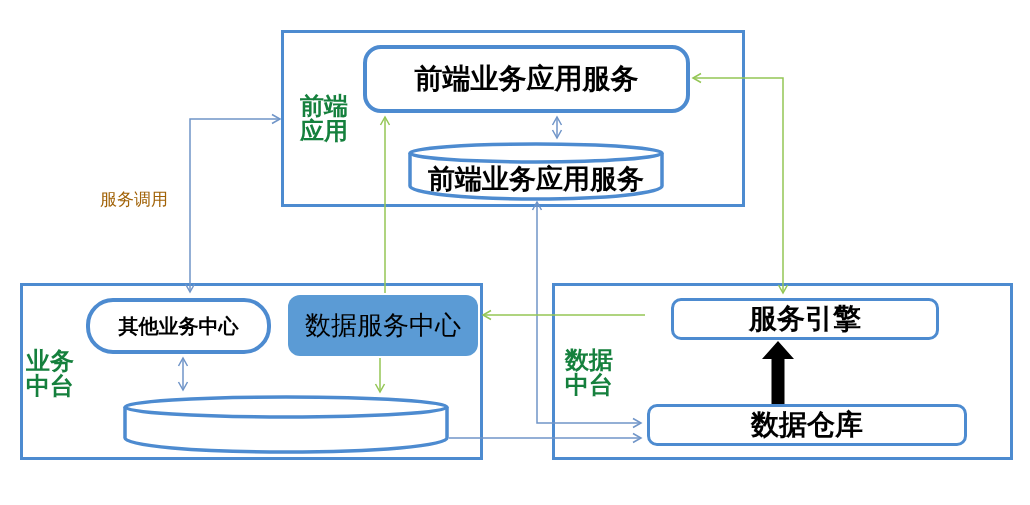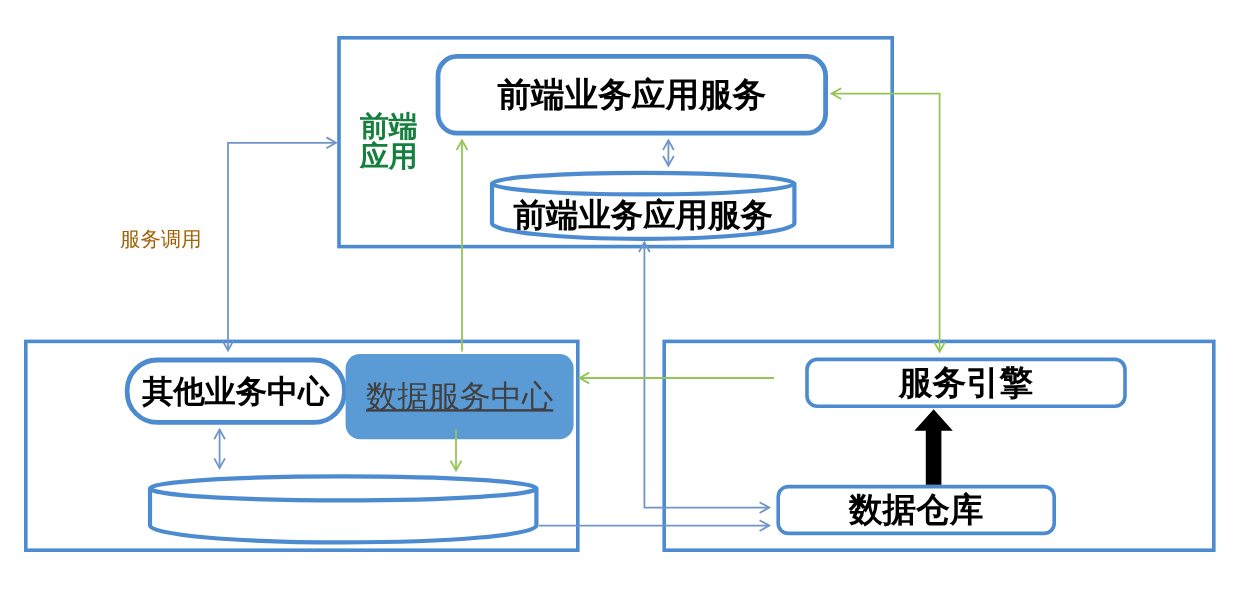--- a/index.html
+++ b/index.html
@@ -15,25 +15,25 @@
   #business-box { left:20px;  top:283px; width:463px; height:177px; }
   #data-box     { left:552px; top:283px; width:461px; height:177px; }
 
   
   .node {
     position:absolute; display:flex; align-items:center; justify-content:center;
     background:#fff; border:4px solid #4d8bd0; color:#000;
     font-weight:bold; text-align:center; z-index:2; white-space:nowrap;
   }
   #app-service         { left:363px; top:45px;  width:327px; height:68px; border-radius:18px; font-size:28px; }
-  #other-center        { left:104px;  top:298px; width:185px; height:56px; border-radius:27px; font-size:26px; }
-  #data-service-center { left:288px; top:295px; width:190px; height:71px; border-radius:12px;
-                         border:none; background:#5b9bd5; color:#404040; font-weight:normal; font-size:26px;text-decoration:underline; }
+  #other-center        { left:86px;  top:298px; width:185px; height:56px; border-radius:27px; font-size:20px; }
+  #data-service-center { left:288px; top:295px; width:190px; height:61px; border-radius:12px;
+                         border:none; background:#5b9bd5; color:#000000; font-weight:normal; font-size:26px; }
   #service-engine      { left:647px; top:298px; width:268px; height:42px; border-radius:10px; border-width:3px; font-size:28px;margin-left:24px; }
-  #data-warehouse      { left:647px; top:404px; width:233px; height:42px; border-radius:10px; border-width:3px; font-size:28px; }
+  #data-warehouse      { left:647px; top:404px; width:320px; height:42px; border-radius:10px; border-width:3px; font-size:28px; }
 
   
   svg.layer { position:absolute; left:0; top:0; z-index:5; }
 
   
   .cyl-label {
     position:absolute; display:flex; align-items:center; justify-content:center;
     font-weight:bold; color:#000; z-index:6; white-space:nowrap;
   }
   #frontend-db-label { left:410px; top:160px; width:252px; height:38px; font-size:27px; }
@@ -101,16 +101,18 @@
       <line x1="645" y1="315" x2="483" y2="315" marker-end="url(#mg)"></line>
       <path d="M693,78 H783 V293" marker-start="url(#mg)" marker-end="url(#mg)"></path>
     </g>
 
     <polygon points="778,341 794,359 784.5,359 784.5,404 771.5,404 771.5,359 762,359" fill="#000000"></polygon>
   </svg>
 
   <div class="cyl-label" id="frontend-db-label">前端业务应用服务</div>
 
   <div class="region-label" id="frontend-label">前端应用</div>
+  <div class="region-label" id="business-label">业务中台</div>
+  <div class="region-label" id="data-label">数据中台</div>
 
   <div id="service-call-label">服务调用</div>
 
 </div>
 
 </body></html>

